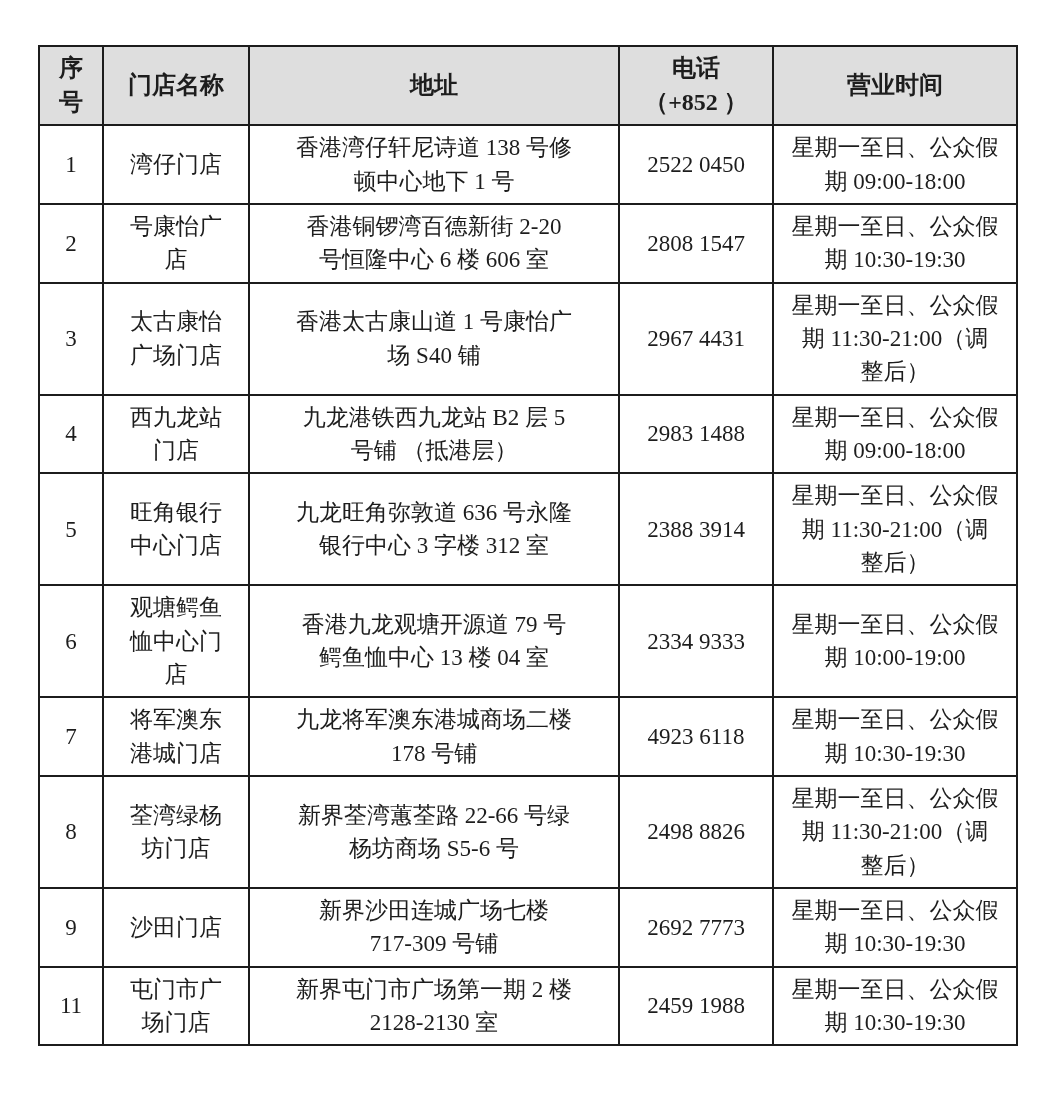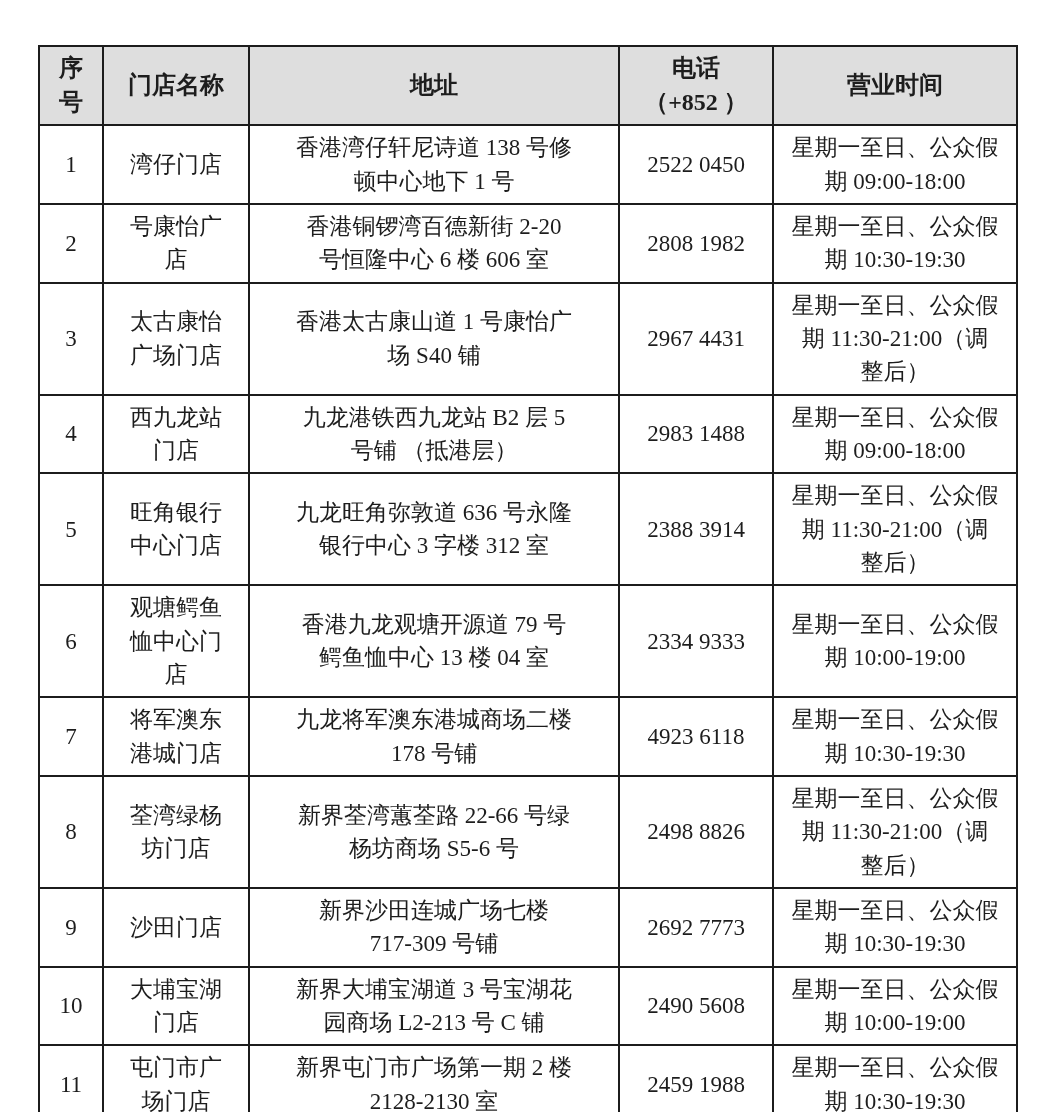--- a/index.html
+++ b/index.html
@@ -85,21 +85,21 @@
         <td>2522 0450</td>
         <td>星期一至日、公众假
 期 09:00-18:00</td>
       </tr>
       <tr>
         <td>2</td>
         <td>号康怡广
 店</td>
         <td>香港铜锣湾百德新街 2-20
 号恒隆中心 6 楼 606 室</td>
-        <td>2808 1982</td>
+        <td>2808 1547</td>
         <td>星期一至日、公众假
 期 10:30-19:30</td>
       </tr>
       <tr>
         <td>3</td>
         <td>太古康怡
 广场门店</td>
         <td>香港太古康山道 1 号康怡广
 场 S40 铺</td>
         <td>2967 4431</td>
@@ -163,30 +163,20 @@
       <tr>
         <td>9</td>
         <td>沙田门店</td>
         <td>新界沙田连城广场七楼
 717-309 号铺</td>
         <td>2692 7773</td>
         <td>星期一至日、公众假
 期 10:30-19:30</td>
       </tr>
       <tr>
-        <td>10</td>
-        <td>大埔宝湖
-门店</td>
-        <td>新界大埔宝湖道 3 号宝湖花
-园商场 L2-213 号 C 铺</td>
-        <td>2490 5608</td>
-        <td>星期一至日、公众假
-期 10:00-19:00</td>
-      </tr>
-      <tr>
         <td>11</td>
         <td>屯门市广
 场门店</td>
         <td>新界屯门市广场第一期 2 楼
 2128-2130 室</td>
         <td>2459 1988</td>
         <td>星期一至日、公众假
 期 10:30-19:30</td>
       </tr>
     </tbody>

